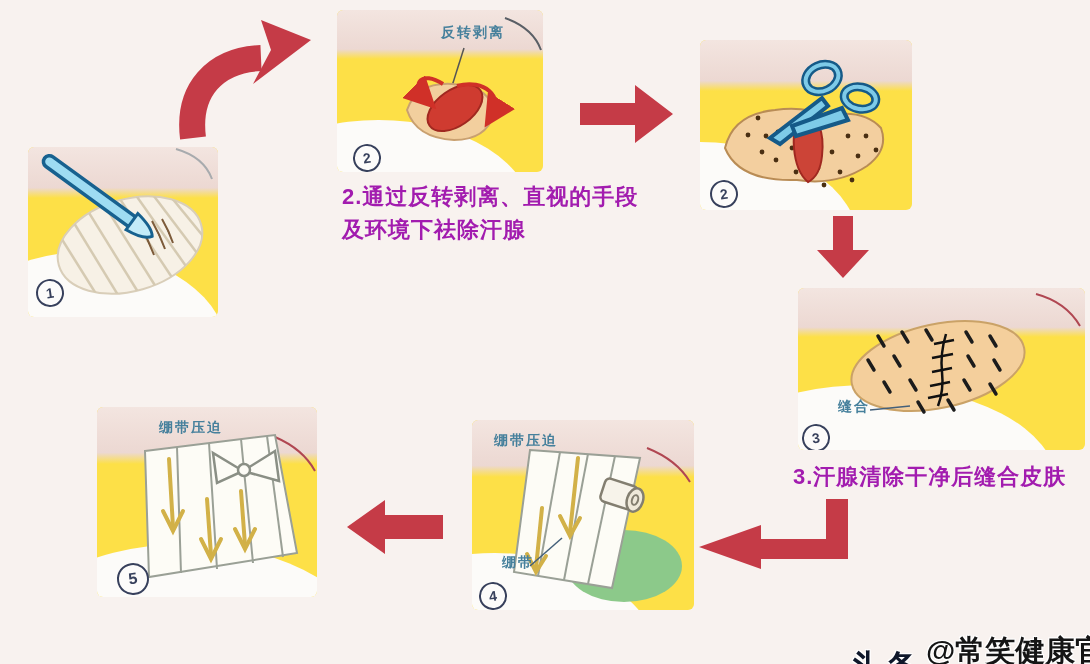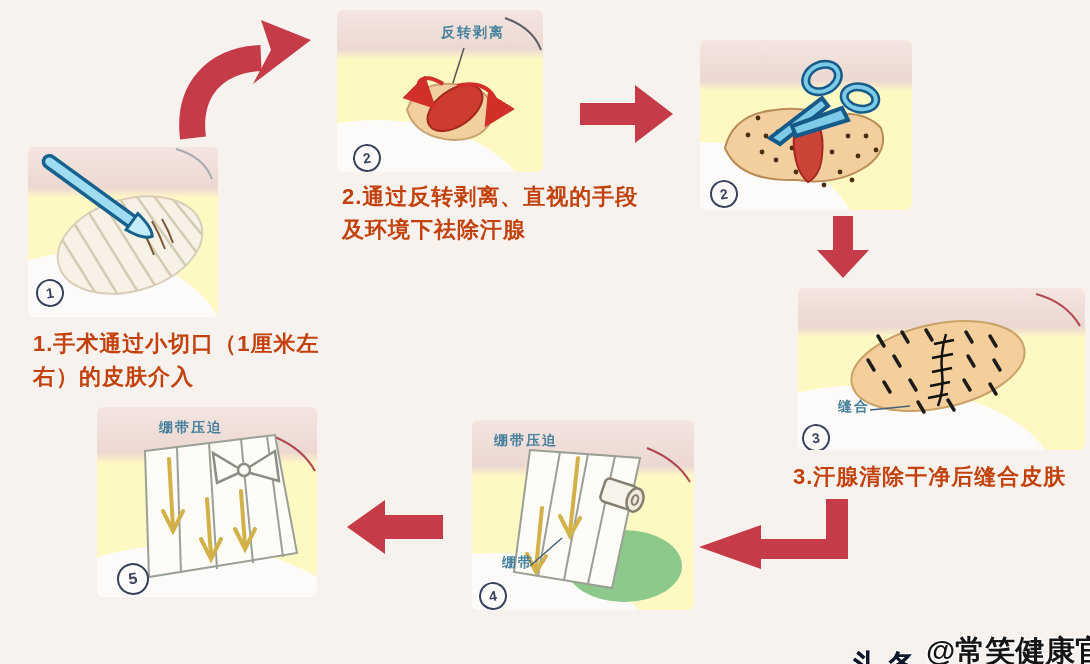--- a/index.html
+++ b/index.html
@@ -3,21 +3,21 @@
 <meta charset="utf-8">
 <style>
   html,body{margin:0;padding:0;}
   .canvas{
     position:relative; width:1090px; height:664px; overflow:hidden;
     background:#f8f2ef;
     font-family:"Liberation Sans", sans-serif;
   }
   .panel{
     position:absolute; border-radius:6px; overflow:hidden;
-    background:#fef9c3;
+    background:#fde047;
   }
   .panel .skin-top{
     position:absolute; left:0; top:0; width:100%; height:30%;
     background:linear-gradient(#f3e5e0,#ecd8d2 80%, rgba(236,216,210,0));
   }
   .panel .skin-white{
     position:absolute; width:150%; height:120%;
     left:-45%; top:62%;
     background:#fcfbf9; border-radius:50%;
   }
@@ -26,21 +26,21 @@
     position:absolute; width:24px; height:24px; border:2px solid #37405c;
     border-radius:50%; color:#37405c; font-weight:700; font-size:14px;
     display:flex; align-items:center; justify-content:center;
     transform:rotate(-8deg); background:rgba(255,255,255,.2);
   }
   .plabel{
     position:absolute; color:#46809c; font-size:14px; font-weight:700;
     letter-spacing:2px; white-space:nowrap;
   }
   .cap{
-    position:absolute; color:#c2410c; font-size:22px; font-weight:600;
+    position:absolute; color:#a21caf; font-size:22px; font-weight:600;
     line-height:1.5; letter-spacing:1px;
   }
   .arrow{position:absolute;}
   .wm{
     position:absolute; left:850px; top:612px; display:flex; align-items:center;
     white-space:nowrap;
   }
   .wm .brand{
     color:#0f172a; font-weight:900; font-size:33px; letter-spacing:2px;
     text-shadow:-1px -1px 0 #fff, 1px -1px 0 #fff, -1px 1px 0 #fff, 1px 1px 0 #fff;
@@ -258,21 +258,20 @@
         <line x1="110" y1="92" x2="114" y2="148"></line>
           <polyline points="104,132 114,152 124,132"></polyline>
         <line x1="144" y1="84" x2="148" y2="138"></line>
           <polyline points="138,122 148,142 158,122"></polyline>
       </g>
     </svg>
     <div class="plabel" style="left:62px;top:12px">绷带压迫</div>
     <div class="badge" style="left:20px;top:156px;width:28px;height:28px;font-size:16px">5</div>
   </div>
 
-  <div class="cap" style="left:33px;top:327px;width:300px">1.手术通过小切口（1厘米左右）的皮肤介入</div>
   <div class="cap" style="left:342px;top:180px;width:310px">2.通过反转剥离、直视的手段及环境下祛除汗腺</div>
   <div class="cap" style="left:793px;top:460px;width:290px">3.汗腺清除干净后缝合皮肤</div>
 
   <div class="wm">
     <span class="brand">头条</span>
     <span class="handle">@常笑健康官博</span>
   </div>
 
 </div>
 

